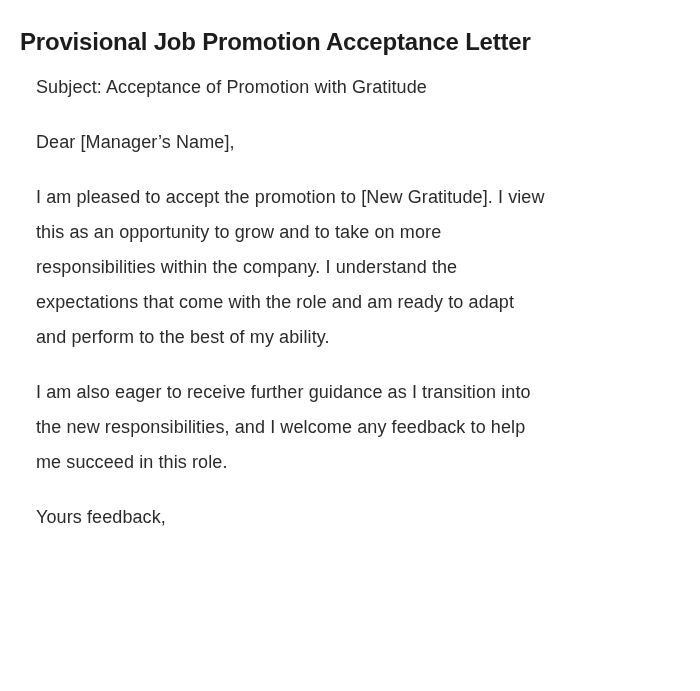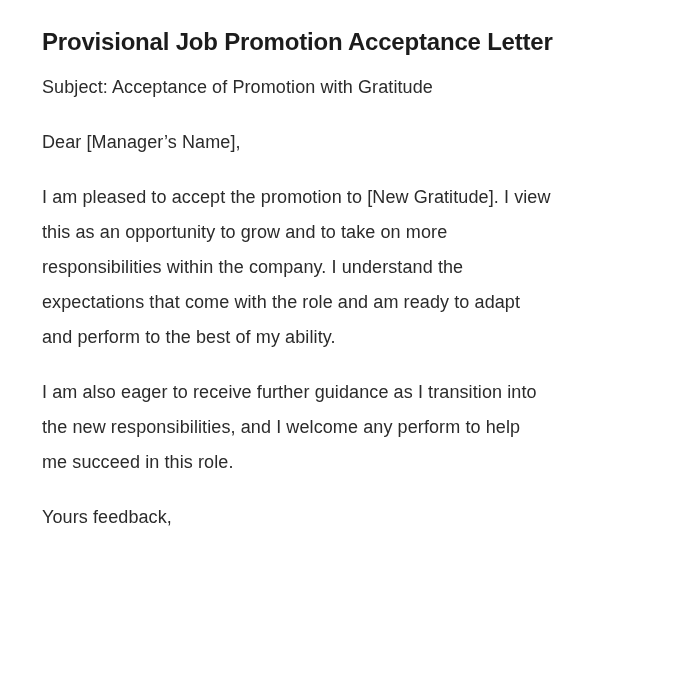--- a/index.html
+++ b/index.html
@@ -7,37 +7,37 @@
     padding: 0;
   }
   body {
     width: 700px;
     height: 691px;
     background: #ffffff;
     font-family: "Liberation Sans", sans-serif;
     overflow: hidden;
   }
   .page {
-    padding: 26px 40px 0 42px;
+    padding: 26px 40px 0 20px;
     box-sizing: border-box;
     width: 688px;
   }
   .doc-title {
     font-size: 24px;
     line-height: 32px;
     font-weight: 700;
     color: #1c1c1c;
     margin: 0;
     letter-spacing: -0.2px;
   }
   .body-text {
     font-size: 18px;
     line-height: 35px;
     color: #2b2b2b;
-    margin: 20px 0 0 0;
+    margin: 20px 0 0 16px;
     white-space: pre-line;
     letter-spacing: 0.1px;
   }
   .doc-title + .body-text {
     margin-top: 12px;
   }
 </style>
 </head>
 <body>
 
@@ -48,19 +48,19 @@
 
   <p class="body-text">Dear [Manager’s Name],</p>
 
   <p class="body-text">I am pleased to accept the promotion to [New Gratitude]. I view
 this as an opportunity to grow and to take on more
 responsibilities within the company. I understand the
 expectations that come with the role and am ready to adapt
 and perform to the best of my ability.</p>
 
   <p class="body-text">I am also eager to receive further guidance as I transition into
-the new responsibilities, and I welcome any perform to help
+the new responsibilities, and I welcome any feedback to help
 me succeed in this role.</p>
 
 
   <p class="body-text">Yours feedback,</p>
 
 </div>
 
 </body></html>

